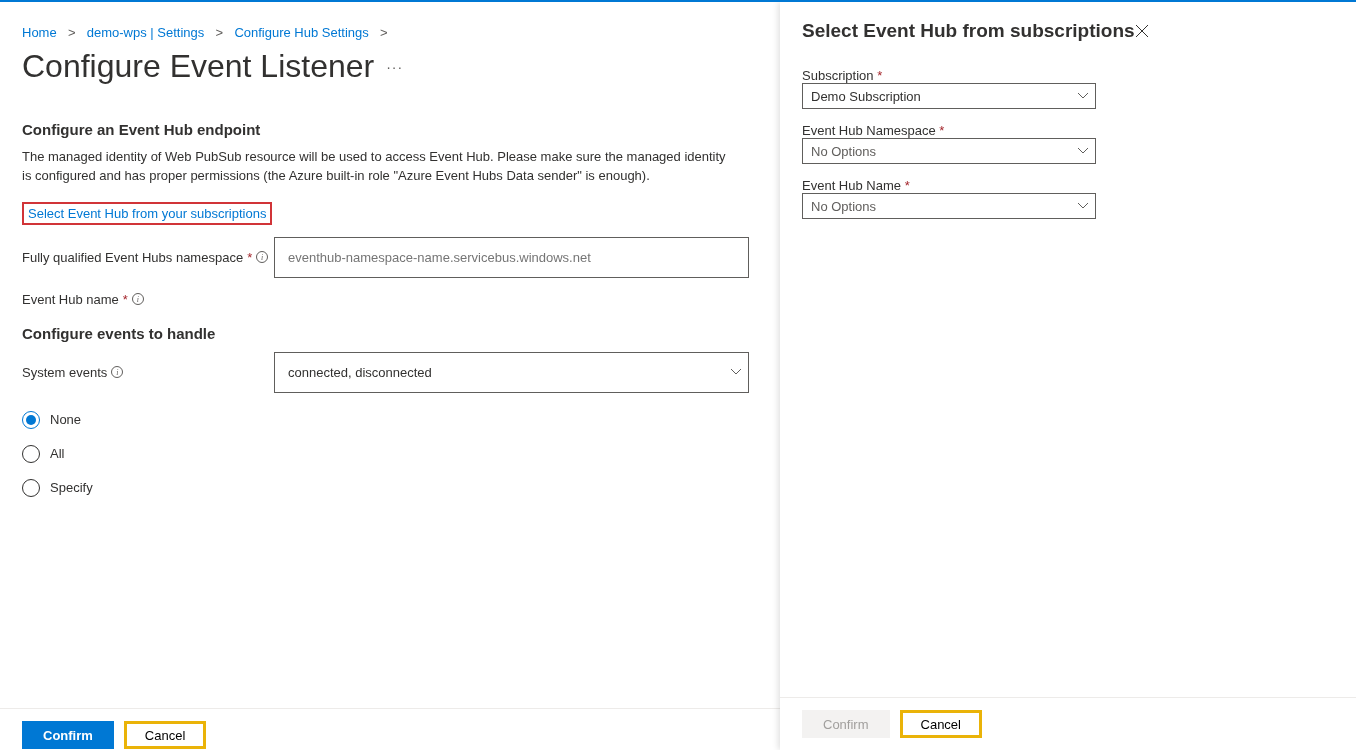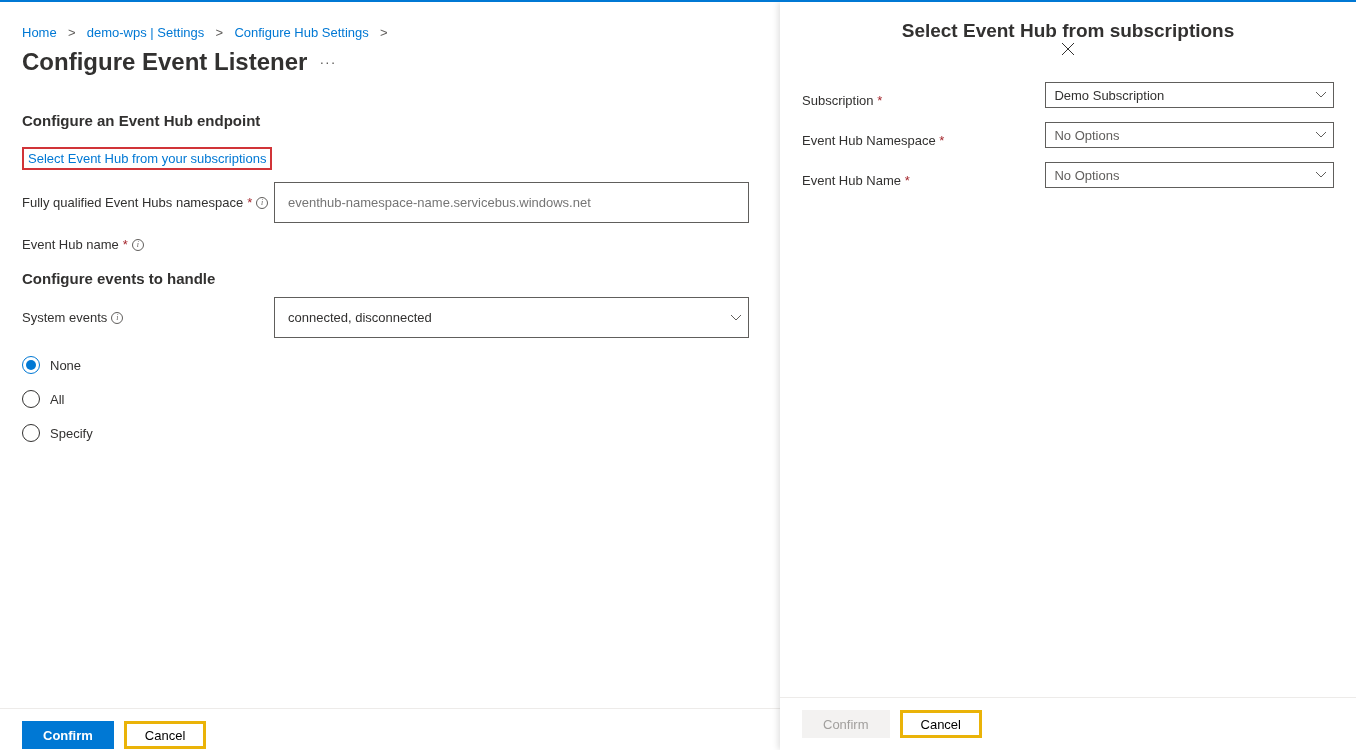--- a/index.html
+++ b/index.html
@@ -34,22 +34,22 @@
       color: #605e5c;
       margin: 0 4px;
     }
     .page-title {
       padding: 8px 22px 18px 22px;
       display: flex;
       align-items: center;
       gap: 12px;
     }
     .page-title h1 {
-      font-size: 24px;
-      font-weight: 700;
+      font-size: 32px;
+      font-weight: 400;
       color: #323130;
     }
     .more-dots {
       font-size: 14px;
       color: #605e5c;
       letter-spacing: 1px;
       cursor: pointer;
     }
     .content {
       padding: 0 22px;
@@ -188,36 +188,36 @@
       right: 0; top: 0;
       width: 576px;
       height: 748px;
       background: #fff;
       box-shadow: -2px 0 6px rgba(0,0,0,0.12);
     }
     .side-header {
       padding: 18px 22px 18px 22px;
       display: flex;
       align-items: center;
-      flex-direction: column;
     }
     .side-header h2 {
       font-size: 19px;
       font-weight: 600;
       color: #323130;
     }
     .close-x {
       width: 14px; height: 14px;
       cursor: pointer;
     }
     .side-content { padding: 8px 22px; }
     .side-row {
       display: flex;
-      align-items: flex-end;
+      align-items: flex-start;
       margin-bottom: 14px;
+      flex-direction: column;
     }
     .side-label {
       width: 248px;
       font-size: 13px;
     }
     .side-select-wrap {
       position: relative;
       width: 294px;
     }
     .side-select {
@@ -254,20 +254,21 @@
     <span class="sep">&nbsp;&gt;</span>
   </div>
 
   <div class="page-title">
     <h1>Configure Event Listener</h1>
     <span class="more-dots">···</span>
   </div>
 
   <div class="content">
     <div class="section-heading">Configure an Event Hub endpoint</div>
+    <div class="description">The managed identity of Web PubSub resource will be used to access Event Hub. Please make sure the managed identity is configured and has proper permissions (the Azure built-in role "Azure Event Hubs Data sender" is enough).</div>
     <a href="#" class="link-hl">Select Event Hub from your subscriptions</a>
 
     <div class="form-row">
       <div class="form-label">
         <span>Fully qualified Event Hubs namespace</span>
         <span class="req">*</span>
         <span class="info-icon">i</span>
       </div>
       <input class="text-input" type="text" placeholder="eventhub-namespace-name.servicebus.windows.net" style="">
     </div>

